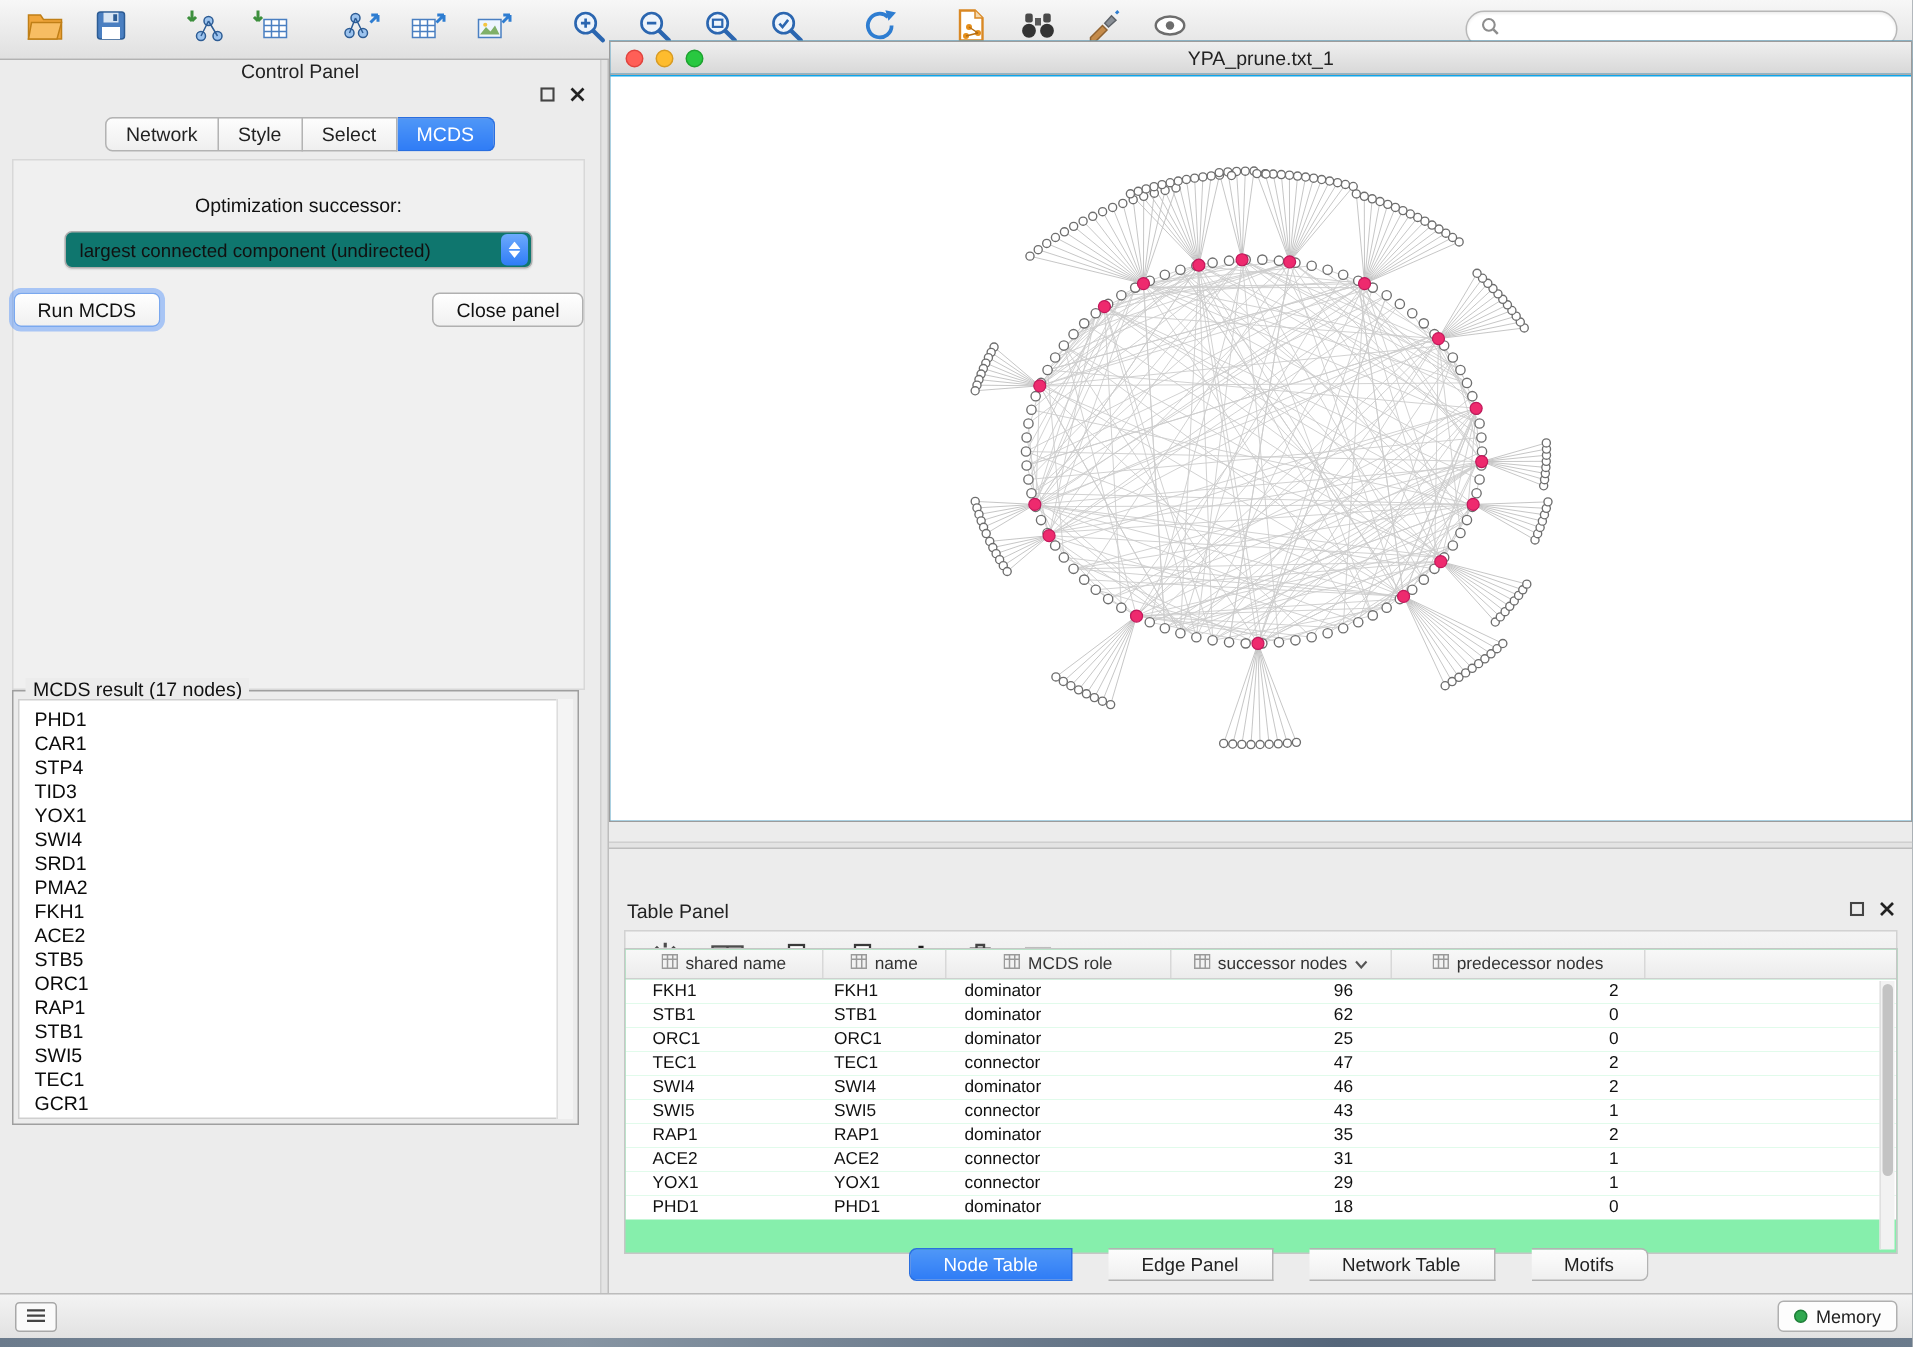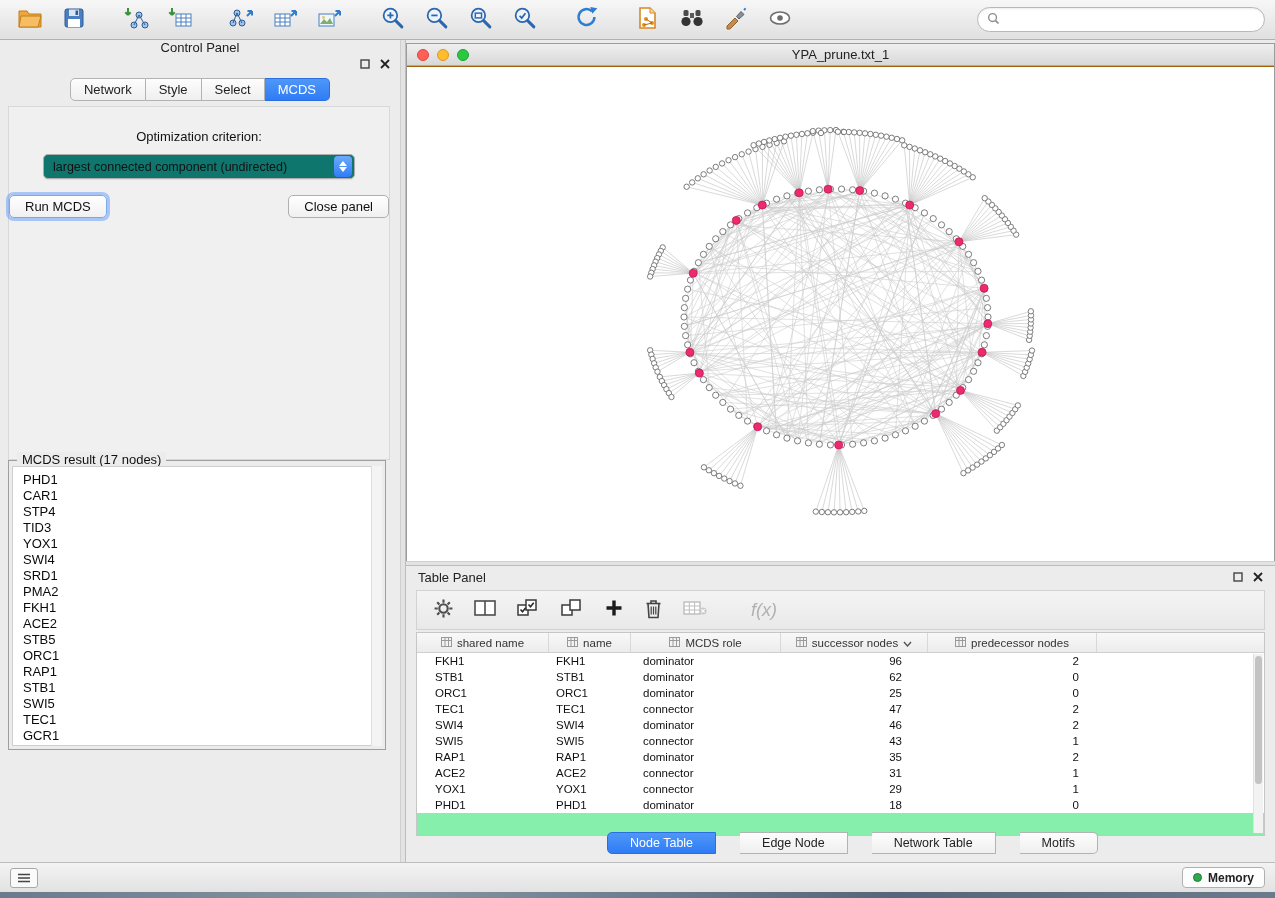--- a/index.html
+++ b/index.html
@@ -41,36 +41,36 @@
     border-radius:5px; padding:3px 15px; }
   .mac-btn.default { border-color:#7aa8ef; box-shadow:0 0 0 3px rgba(80,145,250,.45); }
   .mcds-fieldset { position:absolute; left:8px; top:420px; width:378px; height:290px; border:1px solid #9f9f9f;
     background:#ececec; padding:3px; }
   .mcds-legend { position:absolute; top:-9px; left:8px; background:#ececec; padding:0 5px; font-size:13px; color:#111; }
   .mcds-list { position:absolute; left:3px; right:3px; top:5px; bottom:3px; background:#fff; border:1px solid #cfcfcf; overflow:hidden; padding:5px 0 0 0; }
   .mcds-item { font-size:13px; line-height:16px; padding:0 10px; color:#0a0a0a; }
   .mcds-scroll { position:absolute; top:5px; bottom:3px; right:3px; width:11px; background:#f4f4f4; border-left:1px solid #ddd; }
 
   
-  .network-window { position:absolute; left:406px; top:43px; width:869px; height:521px; background:#a16207; border:1px solid #9c9c9c; }
+  .network-window { position:absolute; left:406px; top:27px; width:869px; height:521px; background:#0ea5e9; border:1px solid #9c9c9c; }
   .net-titlebar { height:22px; background:linear-gradient(#efefef,#d8d8d8); border-bottom:1px solid #ababab;
     display:flex; align-items:center; justify-content:center; position:relative; }
   .traffic { position:absolute; left:10px; top:5px; display:flex; gap:8px; }
   .light { width:12px; height:12px; border-radius:50%; }
   .light.red { background:#ff5f57; border:1px solid #e0443e; }
   .light.yellow { background:#febc2e; border:1px solid #d89b22; }
   .light.green { background:#28c840; border:1px solid #1da22f; }
   .net-title { font-size:13px; color:#222; }
   .net-canvas { position:absolute; left:0; top:23px; right:0; bottom:0; background:#fff; }
   .net-canvas svg { display:block; }
 
   
   .hsplit { position:absolute; left:406px; top:561px; width:869px; height:5px; background:#e3e3e3; border-top:1px solid #cfcfcf; border-bottom:1px solid #bdbdbd; }
   .table-panel { position:absolute; left:406px; top:566px; width:869px; height:296px; background:#ececec; }
-  .tp-header { height:22px; display:flex; align-items:center; padding:0 12px; }
+  .tp-header { height:22px; display:flex; align-items:center; padding:0 12px;margin-top:30px; }
   .tp-toolbar { margin:2px 10px 0; height:40px; background:linear-gradient(#f4f4f4,#e9e9e9); border:1px solid #d2d2d2;
     display:flex; align-items:center; gap:20px; padding:0 16px; }
   .fx-label { font-family:Liberation Sans, sans-serif; font-style:italic; font-size:18px; color:#b0b0b0;margin-left:24px; }
   .table-wrap { position:absolute; left:10px; right:10px; top:66px; height:204px; background:#86efac; border:1px solid #c6c6c6; overflow:hidden; }
   .thead { display:flex; height:20px; background:linear-gradient(#f8f8f8,#ececec); border-bottom:1px solid #cfcfcf; }
   .thcell { display:flex; align-items:center; justify-content:center; gap:5px; font-size:11.5px; color:#333;
     border-right:1px solid #d8d8d8; overflow:hidden; }
   .c1{width:132px;} .c2{width:82px;} .c3{width:150px;} .c4{width:147px;} .c5{width:169px;} .c6{flex:1;border-right:none;}
   .tbody { }
   .trow { display:flex; height:16px; align-items:center; background:#fff; }
@@ -82,21 +82,21 @@
   .tscroll { position:absolute; right:1px; top:21px; bottom:2px; width:10px; background:#f2f2f2; border-left:1px solid #e0e0e0; }
   .tscroll-thumb { position:absolute; left:1px; right:1px; top:2px; height:128px; background:#c3c3c3; border-radius:5px; }
   .tp-tabs { position:absolute; left:0; right:0; top:266px; display:flex; justify-content:center; }
   .tp-tab { font-size:12.5px; color:#222; background:linear-gradient(#fdfdfd,#efefef); border:1px solid #b3b3b3; border-left:none; padding:3px 22px;margin-left:24px; }
   .tp-tab:first-child { border-left:1px solid #b3b3b3; border-radius:5px 0 0 5px; }
   .tp-tab:last-child { border-radius:0 5px 5px 0; }
   .tp-tab.active { background:linear-gradient(#4f97f7,#2f7cf6); color:#fff; border-color:#2a6fe0; }
 
   
   .statusbar { position:absolute; left:0; top:862px; width:1275px; height:30px;
-    background:linear-gradient(#f3f3f3,#e2e2e2); border-top:1px solid #bcbcbc; display:flex; align-items:center; padding:0 10px;font-weight:bold; }
+    background:linear-gradient(#f3f3f3,#e2e2e2); border-top:1px solid #bcbcbc; display:flex; align-items:center; padding:0 10px; }
   .menu-btn { width:28px; height:20px; border:1px solid #a8a8a8; border-radius:3px; background:#fafafa;
     display:flex; align-items:center; justify-content:center; }
   .memory-btn { margin-left:auto; height:21px; border:1px solid #b0b0b0; border-radius:4px; background:#fdfdfd;
     display:flex; align-items:center; gap:6px; padding:0 10px; font-size:12px; color:#222; }
   .mem-dot { width:9px; height:9px; border-radius:50%; background:#2fa84f; border:1px solid #1d7d37; }
   .desktop-strip { position:absolute; left:0; top:892px; width:1275px; height:6px;
     background:linear-gradient(90deg,#6b7b8c,#8795a3 30%,#55667a 70%,#6b7b8c); }
 </style>
 </head>
 <body>
@@ -250,21 +250,21 @@
             </svg></span>
       </span>
     </div>
     <div class="cp-tabs">
       <div class="cp-tab">Network</div>
       <div class="cp-tab">Style</div>
       <div class="cp-tab">Select</div>
       <div class="cp-tab active">MCDS</div>
     </div>
     <div class="cp-body">
-      <div class="opt-label">Optimization criterion:</div>
+      <div class="opt-label">Optimization successor:</div>
       <div class="dropdown">
         <span class="dropdown-text">largest connected component (undirected)</span>
         <span class="dropdown-stepper">
           <svg width="8" height="5" viewBox="0 0 8 5">
               <path d="M0 5L4 0l4 5z" fill="#fff"></path>
             </svg>
           <svg width="8" height="5" viewBox="0 0 8 5">
               <path d="M0 0l4 5 4-5z" fill="#fff"></path>
             </svg>
         </span>
@@ -1144,21 +1144,21 @@
             <div class="tcell c5 num">0</div>
             <div class="tcell c6"></div>
           </div>
         </div>
       <div class="tscroll">
           <div class="tscroll-thumb"></div>
         </div>
     </div>
     <div class="tp-tabs">
       <div class="tp-tab active">Node Table</div>
-      <div class="tp-tab">Edge Node</div>
+      <div class="tp-tab">Edge Panel</div>
       <div class="tp-tab">Network Table</div>
       <div class="tp-tab">Motifs</div>
     </div>
   </div>
 
   <div class="statusbar">
     <div class="menu-btn">
       <span><svg width="14" height="10" viewBox="0 0 14 10">
             <path d="M1 1.5h12M1 5h12M1 8.5h12" stroke="#444" stroke-width="1.5"></path>
           </svg></span>

